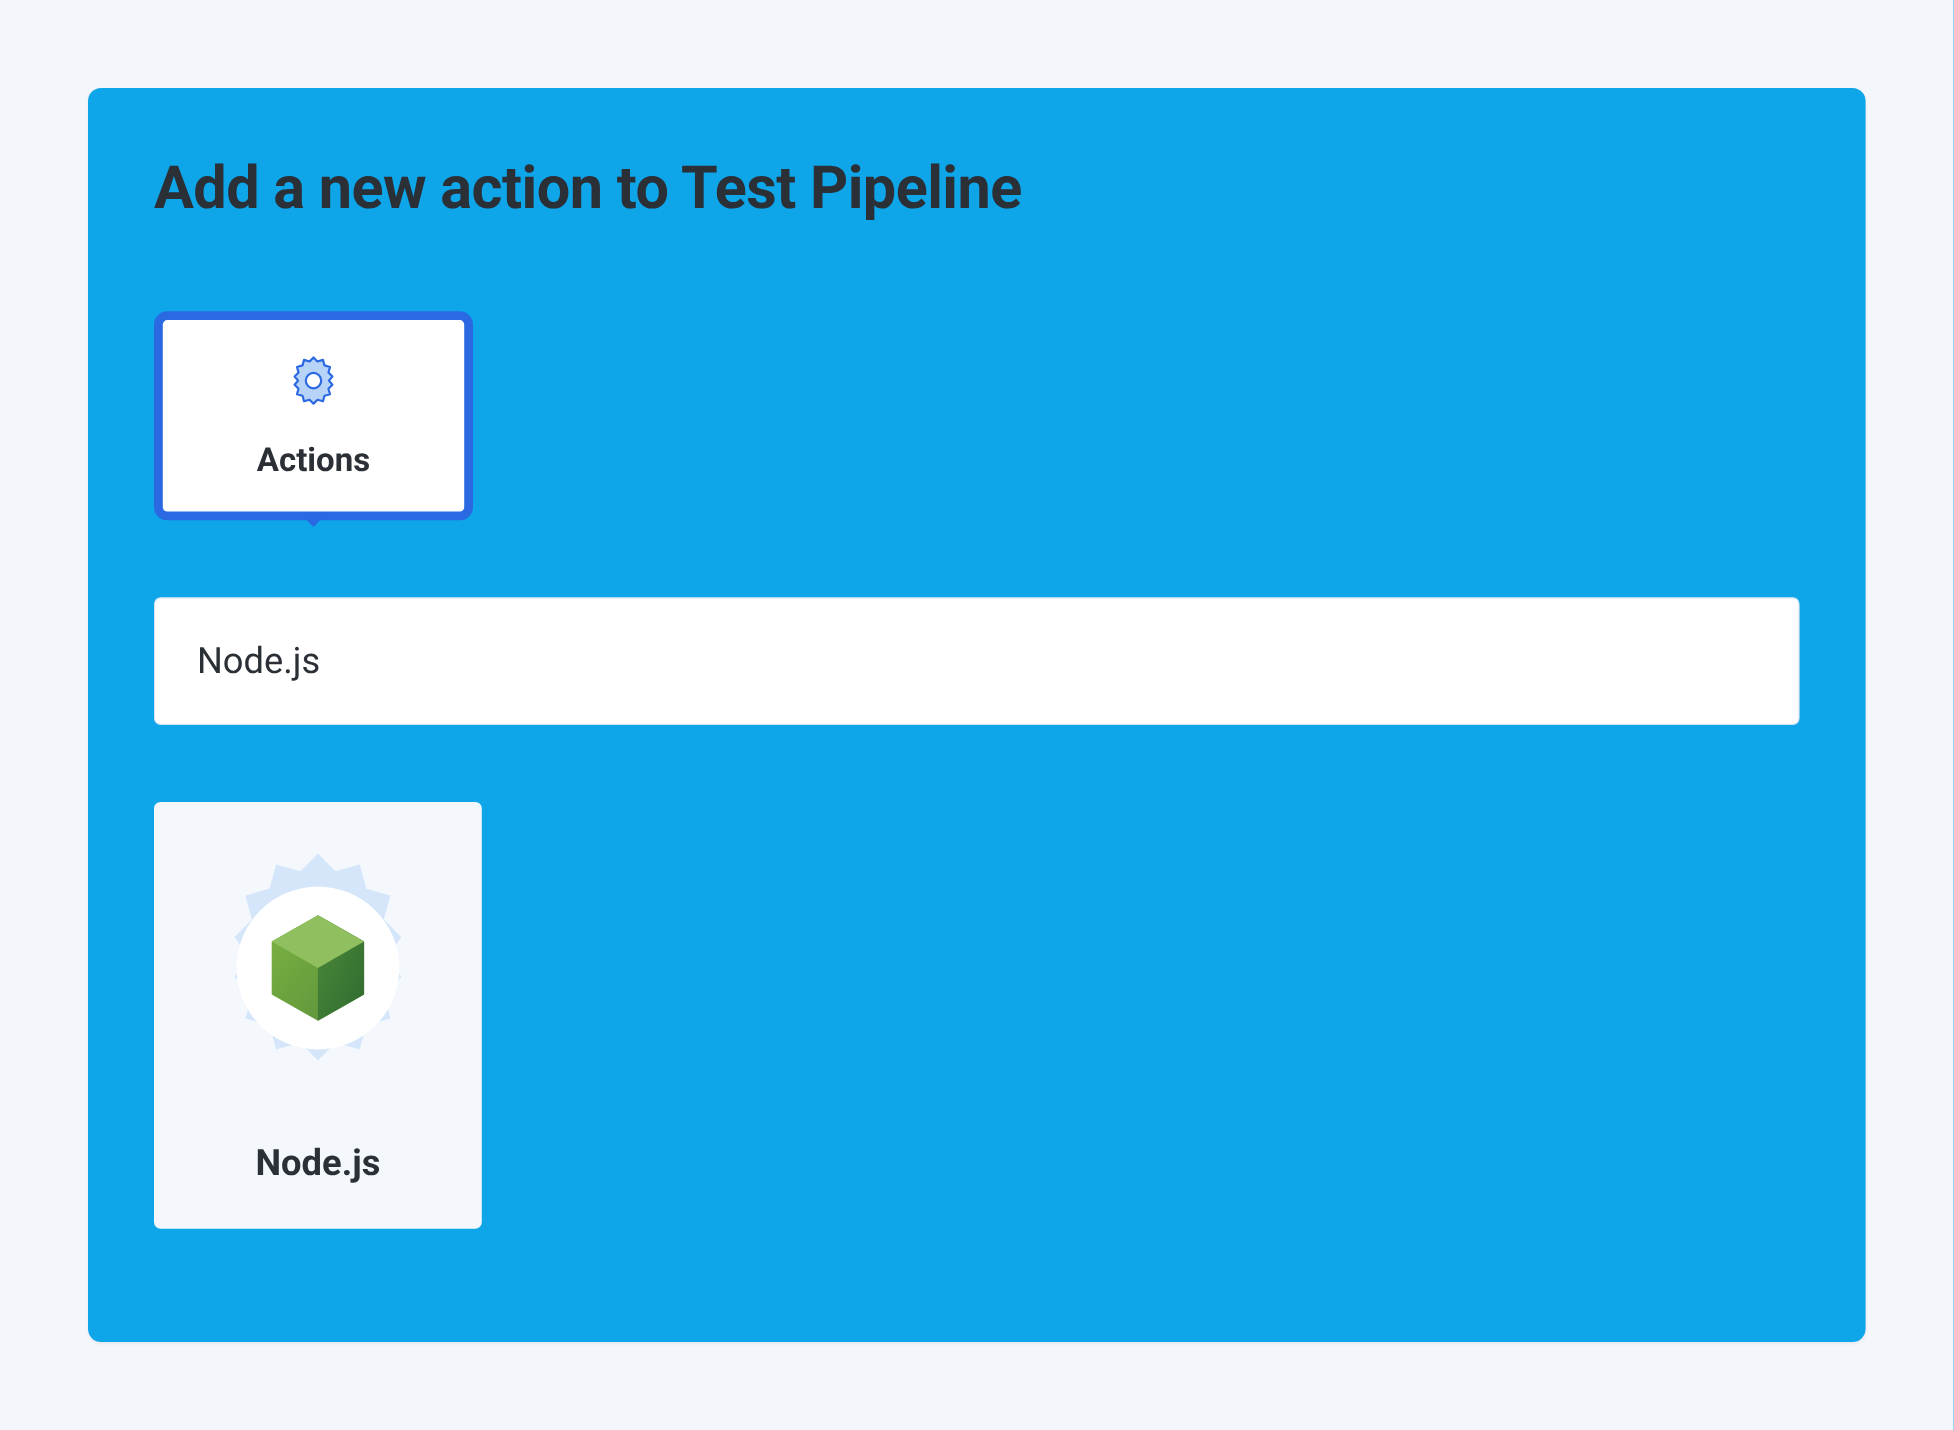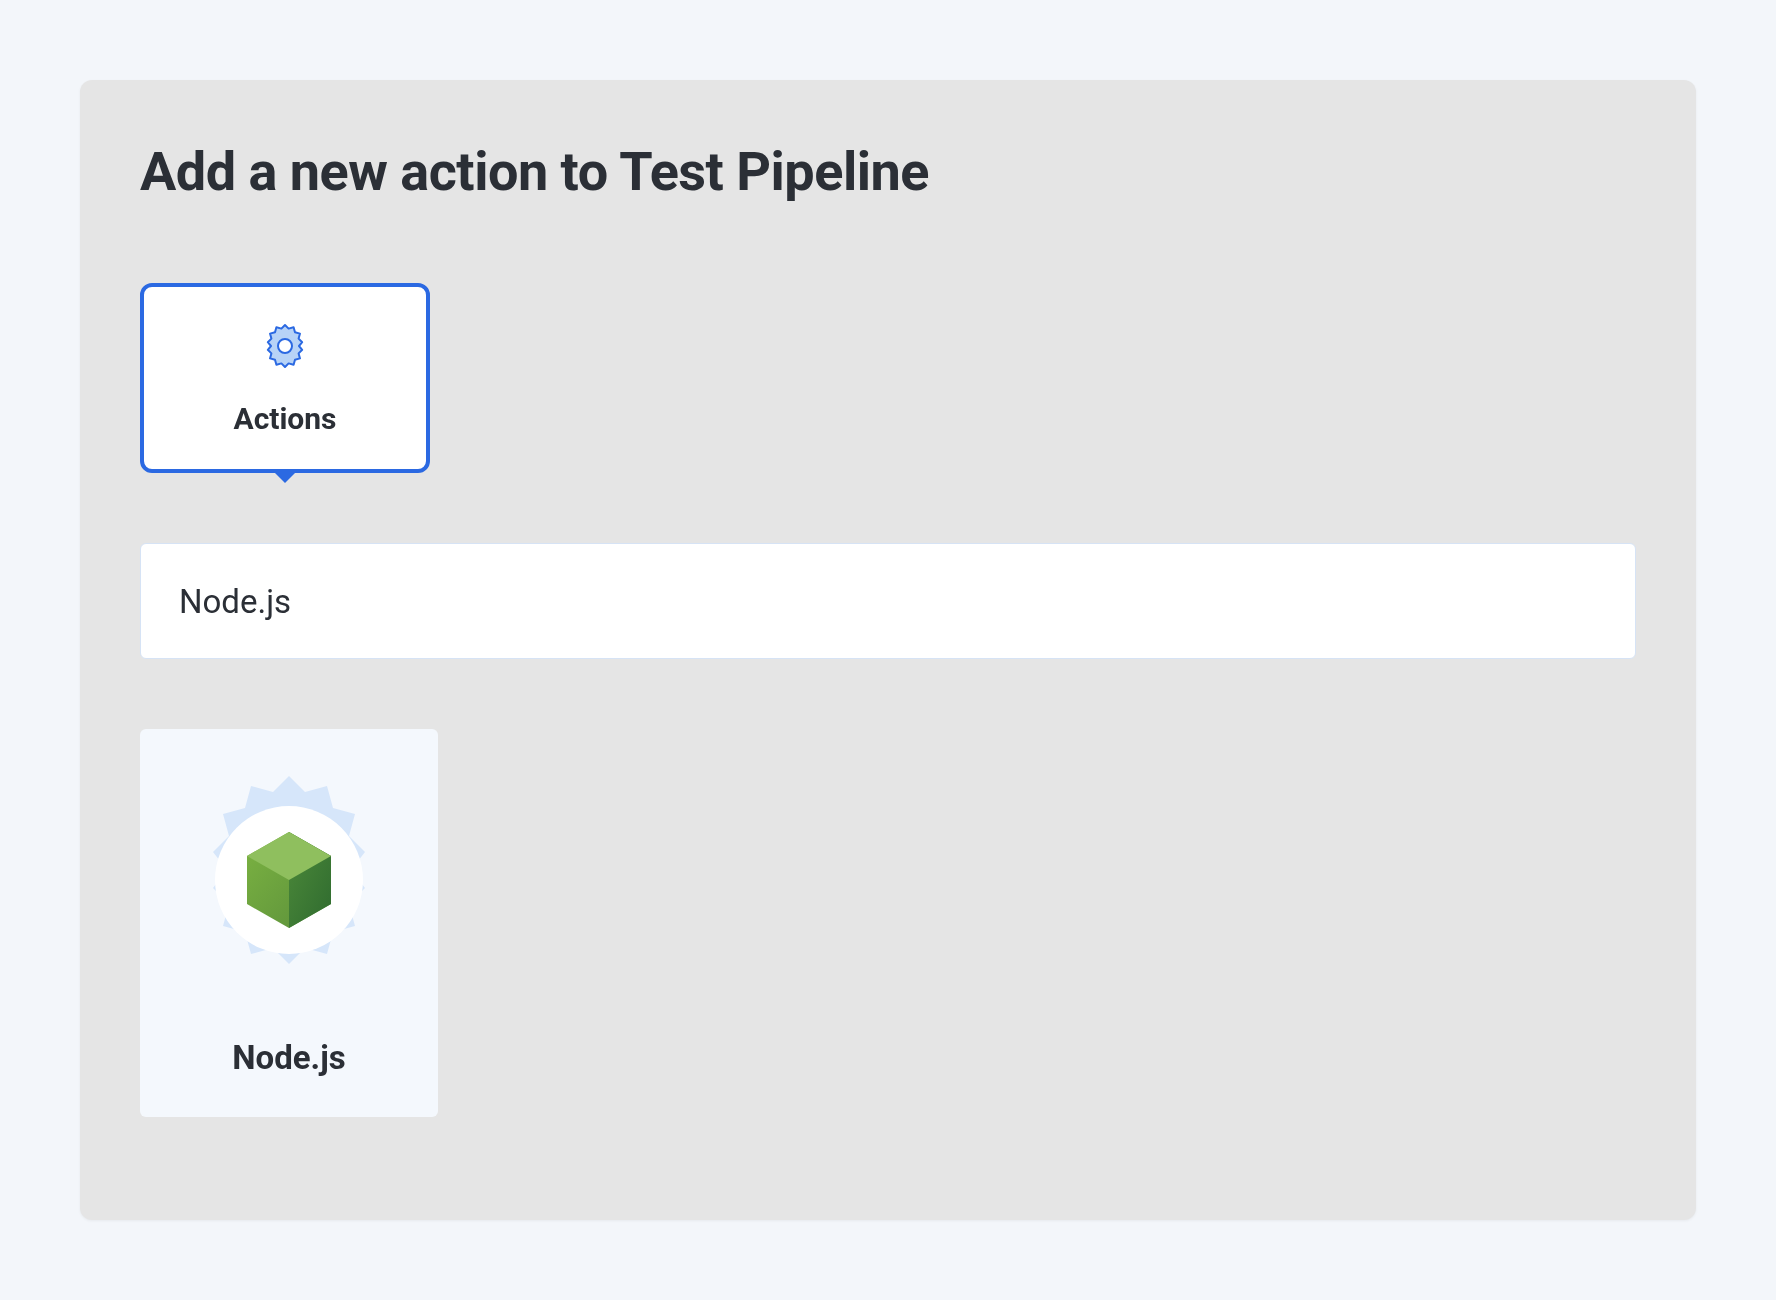--- a/index.html
+++ b/index.html
@@ -11,21 +11,21 @@
     body {
       font-family: -apple-system, BlinkMacSystemFont, 'Segoe UI', Roboto, 'Helvetica Neue', Arial, sans-serif;
       background: #f3f6fa;
       width: 1776px;
       height: 1300px;
       padding: 80px;
       overflow: hidden;
     }
 
     .card {
-      background: #e5e5e5;
+      background: #0ea5e9;
       border-radius: 12px;
       box-shadow: 0 1px 3px rgba(0,0,0,0.05);
       padding: 60px;
       width: 100%;
       height: 100%;
     }
 
     .page-title {
       font-size: 54px;
       font-weight: 700;
@@ -36,21 +36,21 @@
 
     .tabs {
       display: flex;
       gap: 24px;
       margin-bottom: 70px;
     }
 
     .tab {
       width: 290px;
       height: 190px;
-      border: 4px solid #b91c1c;
+      border: 8px solid #b91c1c;
       border-radius: 12px;
       display: flex;
       flex-direction: column;
       align-items: center;
       justify-content: center;
       gap: 28px;
       cursor: pointer;
       background: #ffffff;
       position: relative;
     }

